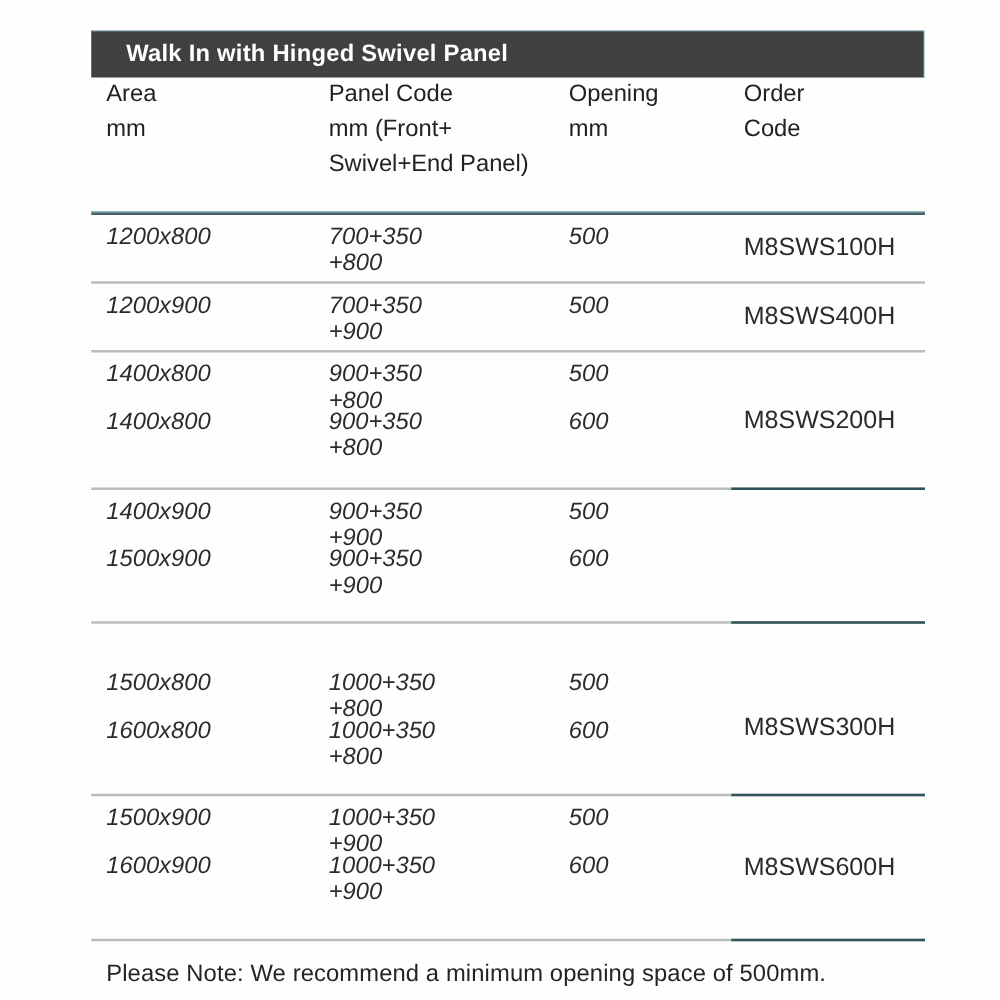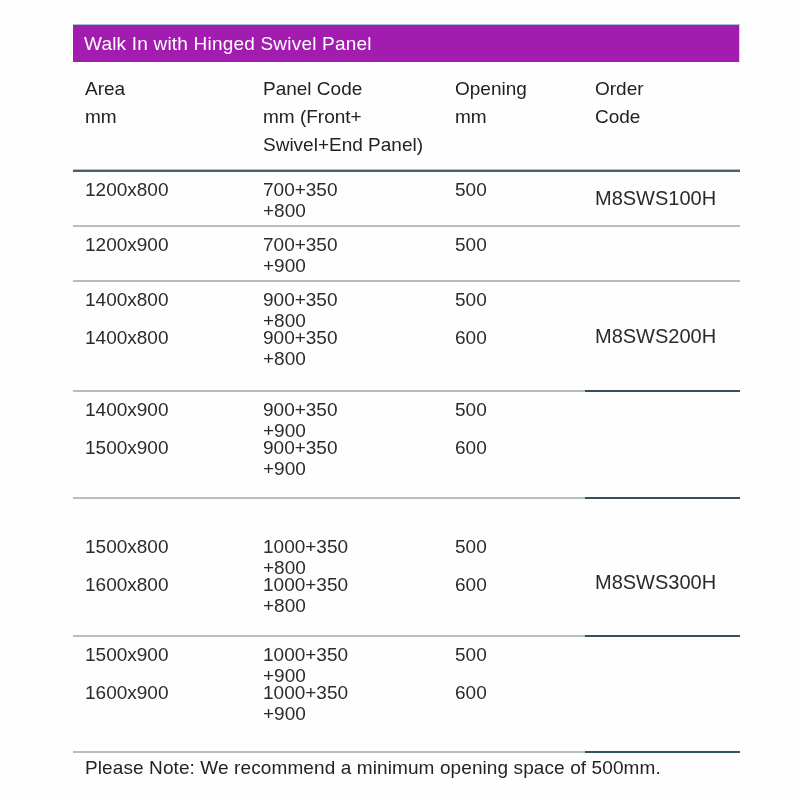--- a/index.html
+++ b/index.html
@@ -10,40 +10,40 @@
     color: #2b2b2b;
     overflow: hidden;
   }
   .sheet {
     width: 667px;
     margin: 24px 0 0 73px;
   }
   
   .titlebar {
     height: 38px;
-    background: #a21caf;
+    background: #404040;
     border-top: 1px solid #9fc6ca;
     border-right: 1px solid #bcdde0;
     box-sizing: border-box;
     display: flex;
     align-items: center;
-    padding-left: 11px;
+    padding-left: 28px;
+    font-weight: bold;
   }
   .titlebar span {
     color: #ffffff;
     font-size: 19px;
     letter-spacing: 0.2px;
   }
   
   .thead {
     display: grid;
     grid-template-columns: 190px 192px 140px 1fr;
     box-sizing: border-box;
     height: 107px;
-    padding-top: 13px;
   }
   .thead .hcell {
     white-space: pre-line;
     font-size: 19px;
     line-height: 28px;
     color: #222222;
   }
   .hcell.c1 { padding-left: 12px; }
   .teal-divider {
     height: 3px;
@@ -64,20 +64,21 @@
   .hC { height: 107px; }
   .hD { height: 108px; margin-top: 30px; }
   .hE { height: 116px; }
   .rows { display: block; }
   .row {
     display: grid;
     grid-template-columns: 190px 192px 140px;
     height: 38px;
     box-sizing: border-box;
     padding-top: 7px;
+    font-style: italic;
   }
   .cell {
     font-size: 19px;
     line-height: 21px;
     color: #2b2b2b;
   }
   .cell.area { padding-left: 12px; }
   .cell.panel { white-space: pre-line; }
   .codecell {
     display: flex;
@@ -88,21 +89,21 @@
     position: absolute;
     bottom: -2px;
     left: 512px;
     width: 155px;
     height: 2px;
     background: #31545c;
     z-index: 1;
   }
   
   .note {
-    margin-top: 4px;
+    margin-top: 16px;
     padding-left: 12px;
     font-size: 19px;
     color: #242424;
     letter-spacing: 0.1px;
   }
 </style>
 </head>
 <body>
 
 <div class="sheet">
@@ -141,20 +142,23 @@
 
   <div class="group hA">
     <div class="rows">
       <div class="row">
         <div class="cell area">1200x900</div>
         <div class="cell panel">700+350
 +900</div>
         <div class="cell opening">500</div>
       </div>
     </div>
+    <div class="codecell">
+      <span>M8SWS400H</span>
+    </div>
   </div>
 
   <div class="group hB">
     <div class="rows">
       <div class="row">
         <div class="cell area">1400x800</div>
         <div class="cell panel">900+350
 +800</div>
         <div class="cell opening">500</div>
       </div>
@@ -218,18 +222,21 @@
 +900</div>
         <div class="cell opening">500</div>
       </div>
       <div class="row">
         <div class="cell area">1600x900</div>
         <div class="cell panel">1000+350
 +900</div>
         <div class="cell opening">600</div>
       </div>
     </div>
+    <div class="codecell">
+      <span>M8SWS600H</span>
+    </div>
     <i class="code-underline"></i>
   </div>
 
   <div class="note">Please Note: We recommend a minimum opening space of 500mm.</div>
 
 </div>
 
 </body></html>

